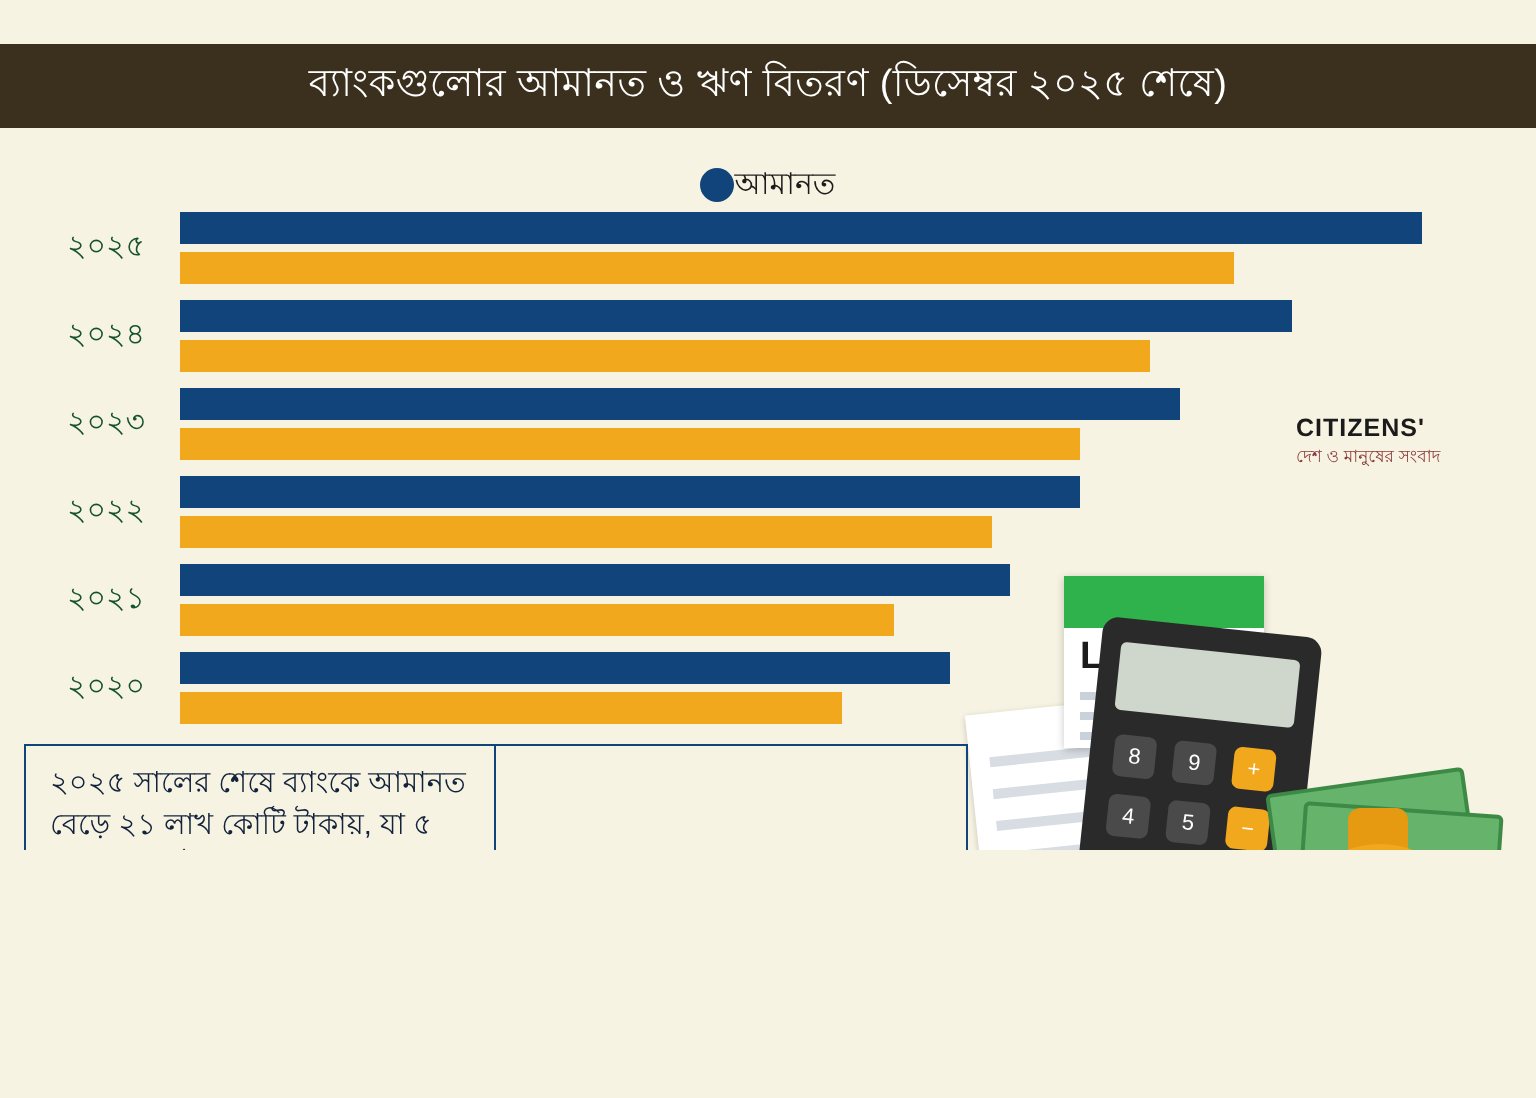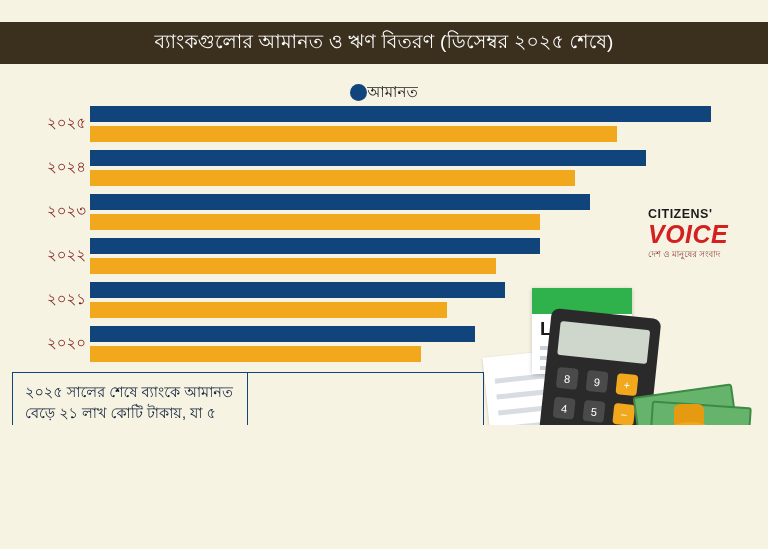--- a/index.html
+++ b/index.html
@@ -80,23 +80,23 @@
   }
   .row-group {
     position: absolute;
     left: 0;
     width: 768px;
   }
   .cat-label {
     position: absolute;
     left: 20px;
     width: 66px;
-    text-align: right;
+    text-align: center;
     font-size: 15px;
-    color: #7f1d1d;
+    color: #14532d;
   }
   .bar {
     position: absolute;
     left: 90px;
     height: 16px;
     border-radius: 0;
   }
   .bar-deposit { background: #11447a; }
   .bar-loan { background: #f2a81d; }
 
@@ -331,21 +331,20 @@
     <div class="row-group" style="top:220px">
       <div class="cat-label" style="top:11px">২০২০</div>
       <div class="bar bar-deposit" style="top:6px;width:385px"></div>
       <div class="bar bar-loan" style="top:26px;width:331px"></div>
     </div>
 
   </div>
 
   <div class="logo">
     <div class="logo-citizens">CITIZENS'</div>
-    <div class="logo-voice">VOICE</div>
     <div class="logo-tag">দেশ ও মানুষের সংবাদ</div>
   </div>
 
   <div class="illus">
 
     <div class="paper">
       <div class="pline" style="top:22px;width:78px"></div>
       <div class="pline" style="top:38px;width:78px"></div>
       <div class="pline" style="top:54px;width:60px"></div>
       <div class="pline" style="top:70px;width:78px"></div>

